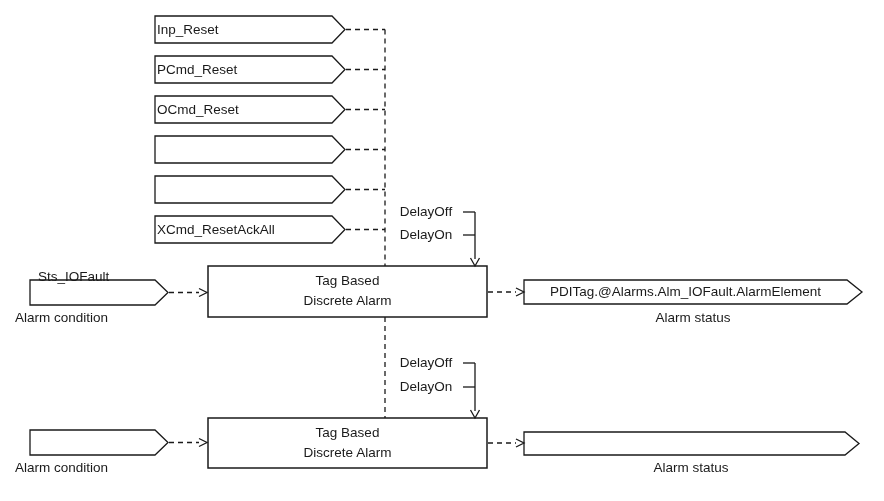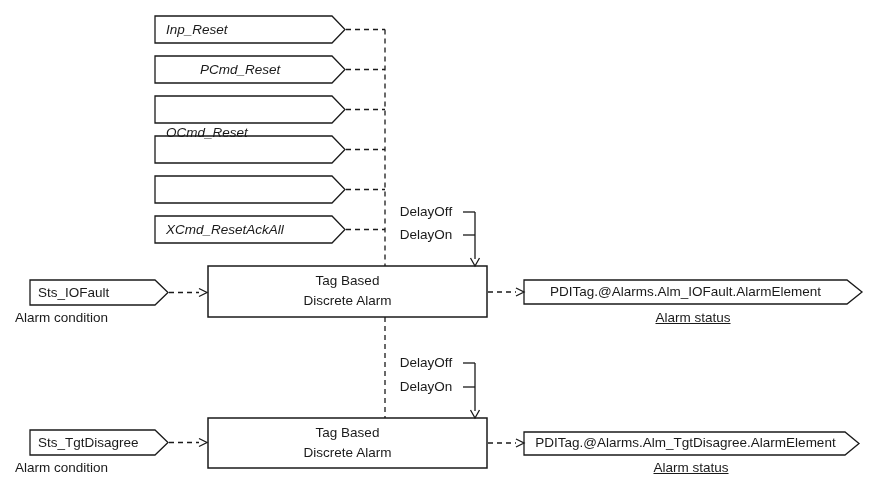--- a/index.html
+++ b/index.html
@@ -21,49 +21,49 @@
     left: 0;
     top: 0;
   }
   .lbl {
     position: absolute;
     font-size: 13.5px;
     color: #1a1a1a;
     white-space: nowrap;
   }
   
-  .reset { left: 166px; width: 170px; height: 27px; line-height: 27px; font-style: italic; }
+  .reset { left: 157px; width: 170px; height: 27px; line-height: 27px; }
   .r0 { top: 16px; }
-  .r1 { top: 56px; margin-left: 34px; }
-  .r2 { top: 96px; margin-top: 23px; }
+  .r1 { top: 56px; }
+  .r2 { top: 96px; }
   .r3 { top: 136px; }
   .r4 { top: 176px; }
   .r5 { top: 216px; }
   
   .delay { left: 391px; width: 70px; height: 16px; line-height: 16px; text-align: center; }
   .d1off { top: 204px; }
   .d1on  { top: 227px; }
   .d2off { top: 355px; }
   .d2on  { top: 379px; }
   
   .blocktitle { left: 208px; width: 279px; text-align: center; line-height: 20px; }
   .bt1 { top: 271px; }
   .bt2 { top: 423px; }
   
   .cond { left: 38px; width: 125px; height: 25px; line-height: 25px; }
-  .c1 { top: 280px; }
+  .c1 { top: 264px; }
   .c2 { top: 430px; }
   .condcap { left: 15px; width: 160px; height: 16px; line-height: 16px; text-align: left; }
   .cc1 { top: 310px; }
   .cc2 { top: 460px; }
   
   .statustag { left: 524px; width: 323px; height: 36px; line-height: 24px; text-align: center; }
   .s1 { top: 280px; }
   .s2 { top: 431px; }
-  .statuscap { width: 300px; height: 16px; line-height: 16px; text-align: center; text-decoration: underline; }
+  .statuscap { width: 300px; height: 16px; line-height: 16px; text-align: center; }
   .sc1 { left: 543px; top: 310px; }
   .sc2 { left: 541px; top: 460px; }
 </style>
 </head>
 <body>
 
 <div class="canvas">
 
   <svg width="884" height="501" viewBox="0 0 884 501">
 
@@ -137,18 +137,16 @@
   </div>
   <div class="lbl cond c1">Sts_IOFault</div>
   <div class="lbl condcap cc1">Alarm condition</div>
   <div class="lbl statustag s1">PDITag.@Alarms.Alm_IOFault.AlarmElement</div>
   <div class="lbl statuscap sc1">Alarm status</div>
 
   <div class="lbl blocktitle bt2">
     <div>Tag Based</div>
     <div>Discrete Alarm</div>
   </div>
-  <div class="lbl cond c2">Sts_TgtDisagree</div>
   <div class="lbl condcap cc2">Alarm condition</div>
-  <div class="lbl statustag s2">PDITag.@Alarms.Alm_TgtDisagree.AlarmElement</div>
   <div class="lbl statuscap sc2">Alarm status</div>
 
 </div>
 
 </body></html>

